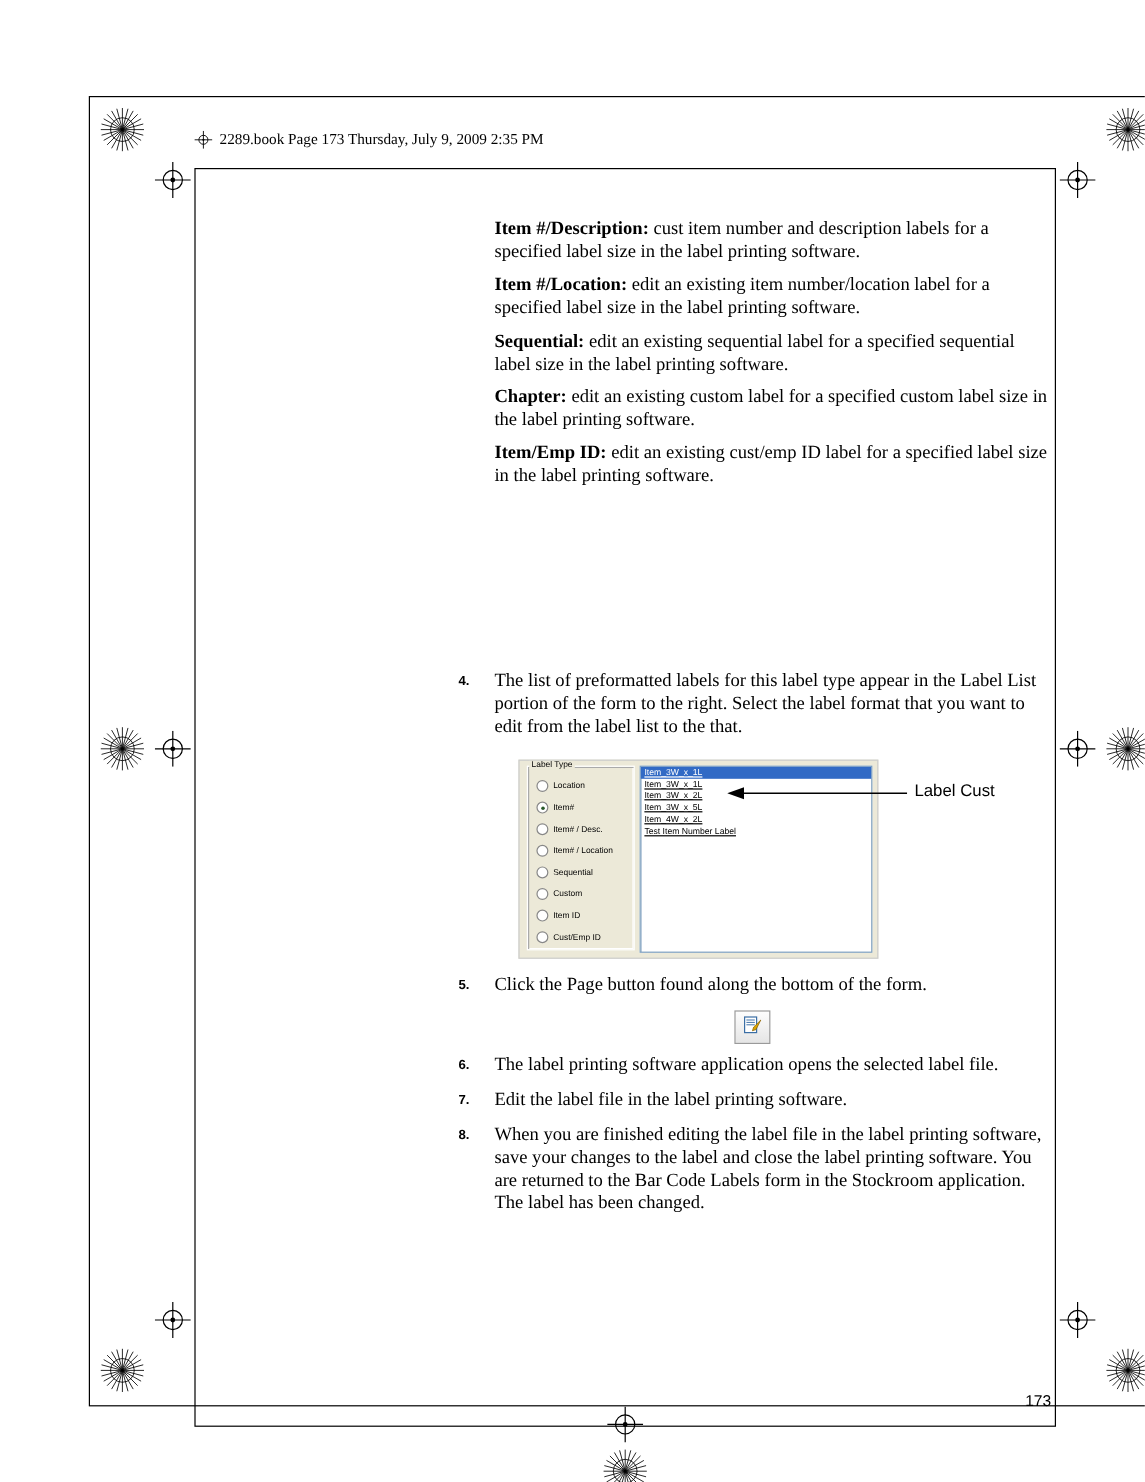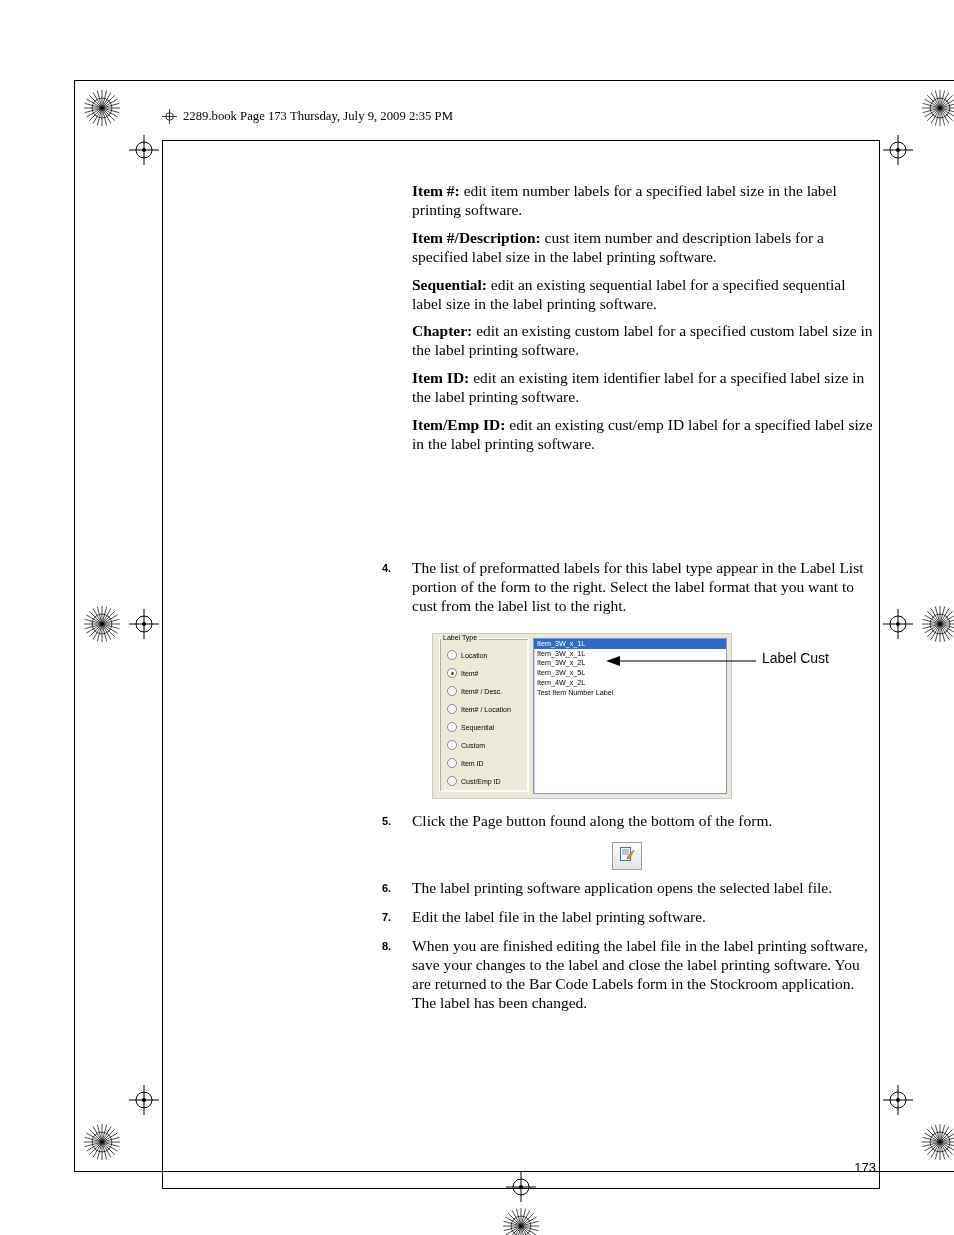--- a/index.html
+++ b/index.html
@@ -154,20 +154,21 @@
     bottom: 4px;
     background: #fff;
     border: 1px solid #7b9ebd;
     box-shadow: inset 1px 1px 0 #bcd;
   }
   .ll-item {
     font-family: Tahoma, Arial, sans-serif;
     font-size: 7.2px;
     padding: 0 3px;
     line-height: 1.35;
+    text-decoration: underline;
   }
   .ll-item.sel {
     background: #316ac5;
     color: #fff;
   }
   .annot-arrow {
     position: absolute;
     left: 562px;
     top: 654px;
     width: 150px;
@@ -230,32 +231,31 @@
         </svg>
     </span>
     <span>2289.book  Page 173  Thursday, July 9, 2009  2:35 PM</span>
   </div>
 
   <div class="crop-frame crop-inner"></div>
 
   <div class="content">
     <div class="chapter-hdr">
     </div>
-    <p class="para"><span class="b">Item #:</span><span> edit item number labels for a specified label size in the label printing software.</span></p>
     <p class="para"><span class="b">Item #/Description:</span><span> cust item number and description labels for a specified label size in the label printing software.</span></p>
+    <p class="para"><span class="b">Item #/Location:</span><span> edit an existing item number/location label for a specified label size in the label printing software.</span></p>
     <p class="para"><span class="b">Sequential:</span><span> edit an existing sequential label for a specified sequential label size in the label printing software.</span></p>
     <p class="para"><span class="b">Chapter:</span><span> edit an existing custom label for a specified custom label size in the label printing software.</span></p>
-    <p class="para"><span class="b">Item ID:</span><span> edit an existing item identifier label for a specified label size in the label printing software.</span></p>
     <p class="para"><span class="b">Item/Emp ID:</span><span> edit an existing cust/emp ID label for a specified label size in the label printing software.</span></p>
   </div>
 
   <div class="list-area">
     <div class="ol-item">
       <div class="ol-num">4.</div>
-      <div class="ol-body">The list of preformatted labels for this label type appear in the Label List portion of the form to the right. Select the label format that you want to cust from the label list to the right.</div>
+      <div class="ol-body">The list of preformatted labels for this label type appear in the Label List portion of the form to the right. Select the label format that you want to edit from the label list to the that.</div>
     </div>
   </div>
 
   <div class="figure-block">
     <div class="lt-group">
       <div class="lt-border"></div>
       <div class="lt-legend">Label Type</div>
       <div class="radio" style="top:14px">
           <span class="dot"></span>
           <span>Location</span>

